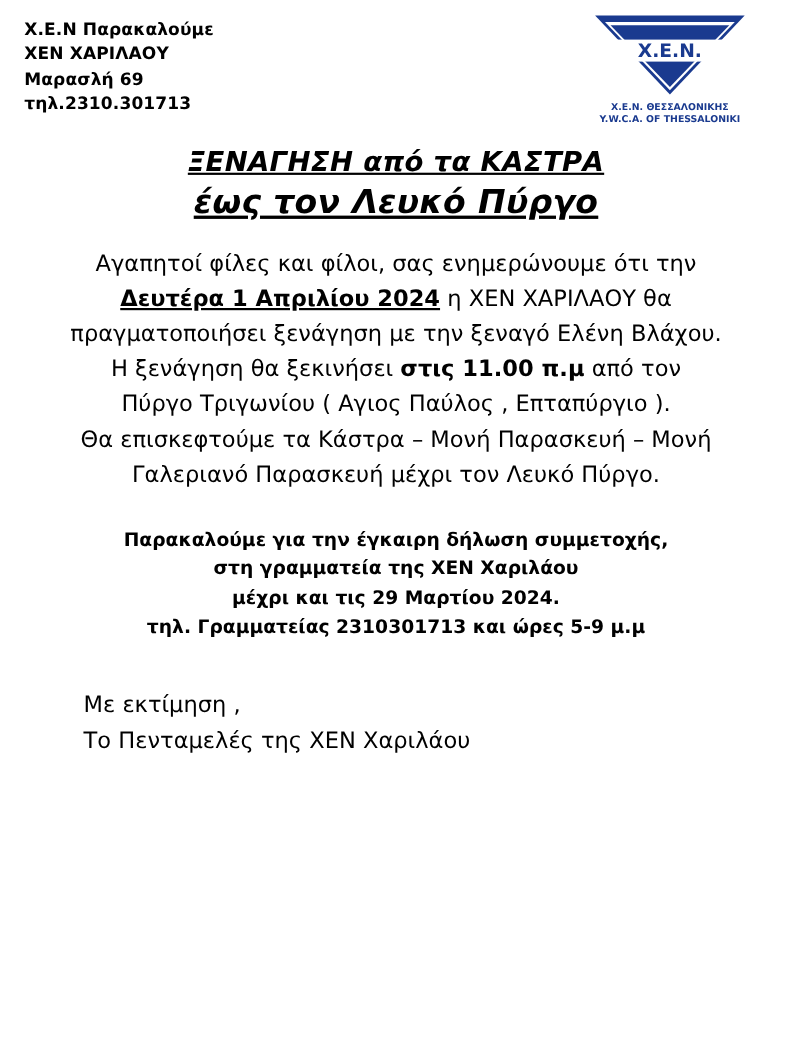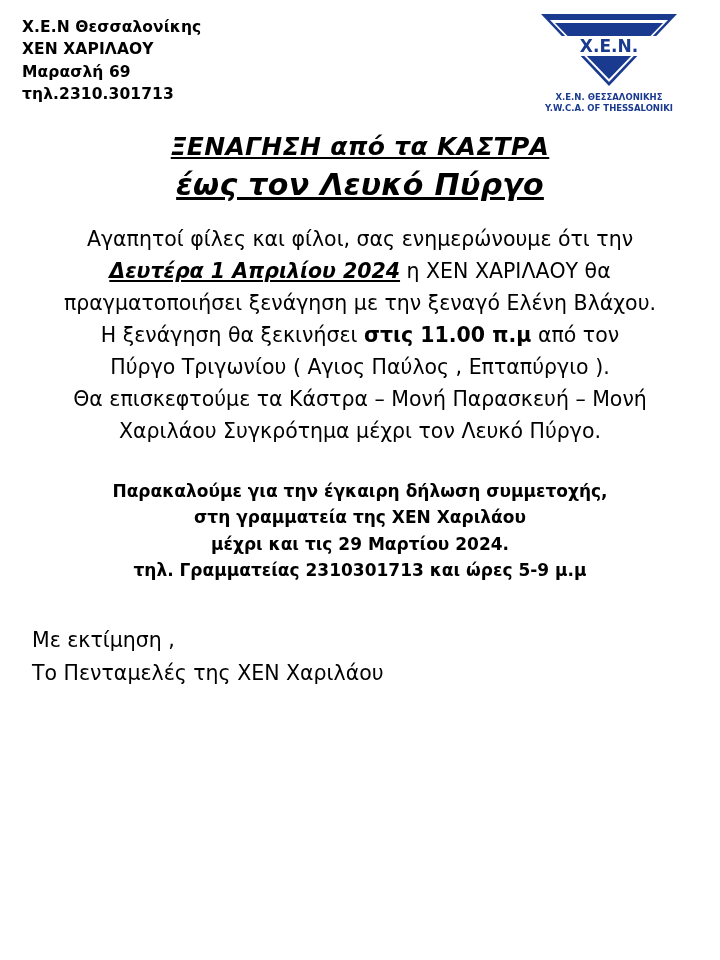--- a/index.html
+++ b/index.html
@@ -78,21 +78,20 @@
     margin-top: 22px;
     text-align: center;
     font-size: 20.5px;
     line-height: 1.56;
   }
   .body-block .ln {
     white-space: nowrap;
   }
   .em-bold-italic {
     font-weight: bold;
-    font-style: italic;
     text-decoration: underline;
   }
   .strong {
     font-weight: bold;
   }
 
   .notice-block {
     margin-top: 30px;
     text-align: center;
     font-size: 17px;
@@ -101,31 +100,31 @@
   }
   .notice-block .ln { white-space: nowrap; }
 
   .signoff {
     margin-top: 40px;
     text-align: left;
     padding-left: 14px;
     font-size: 20.5px;
     line-height: 1.6;
   }
-  .signoff .ln { white-space: nowrap; }
+  .signoff .ln { white-space: nowrap; margin-left: 44px; }
 </style>
 </head>
 <body>
 
 <div class="page">
 
   <div class="header">
 
     <div class="letterhead">
-      <div>Χ.Ε.Ν Θεσσαλονίκης</div>
+      <div>Χ.Ε.Ν Παρακαλούμε</div>
       <div>ΧΕΝ ΧΑΡΙΛΑΟΥ</div>
       <div>Μαρασλή 69</div>
       <div>τηλ.2310.301713</div>
     </div>
 
     <div class="logo">
       <svg viewBox="0 0 170 106" width="170" height="106" xmlns="http://www.w3.org/2000/svg">
 
         <polygon points="17,2 153,2 85,74" fill="#1a3a8f"></polygon>
         <polygon points="26,8 144,8 85,70" fill="#ffffff"></polygon>
@@ -145,21 +144,21 @@
     <div class="title-line2">έως τον Λευκό Πύργο</div>
   </div>
 
   <div class="body-block">
     <div class="ln">Αγαπητοί φίλες και φίλοι, σας ενημερώνουμε ότι την</div>
     <div class="ln"><span class="em-bold-italic">Δευτέρα 1 Απριλίου 2024</span><span> η ΧΕΝ ΧΑΡΙΛΑΟΥ θα</span></div>
     <div class="ln">πραγματοποιήσει ξενάγηση με την ξεναγό Ελένη Βλάχου.</div>
     <div class="ln"><span>Η ξενάγηση θα  ξεκινήσει  </span><span class="strong">στις 11.00 π.μ</span><span> από τον</span></div>
     <div class="ln">Πύργο Τριγωνίου ( Αγιος Παύλος , Επταπύργιο ).</div>
     <div class="ln">Θα επισκεφτούμε τα Κάστρα – Μονή Παρασκευή – Μονή</div>
-    <div class="ln">Χαριλάου Συγκρότημα μέχρι τον Λευκό Πύργο.</div>
+    <div class="ln">Γαλεριανό Παρασκευή μέχρι τον Λευκό Πύργο.</div>
   </div>
 
   <div class="notice-block">
     <div class="ln">Παρακαλούμε για την έγκαιρη δήλωση  συμμετοχής,</div>
     <div class="ln">στη γραμματεία της ΧΕΝ Χαριλάου</div>
     <div class="ln">μέχρι  και τις 29 Μαρτίου 2024.</div>
     <div class="ln">τηλ. Γραμματείας  2310301713 και ώρες 5-9 μ.μ</div>
   </div>
 
   <div class="signoff">

